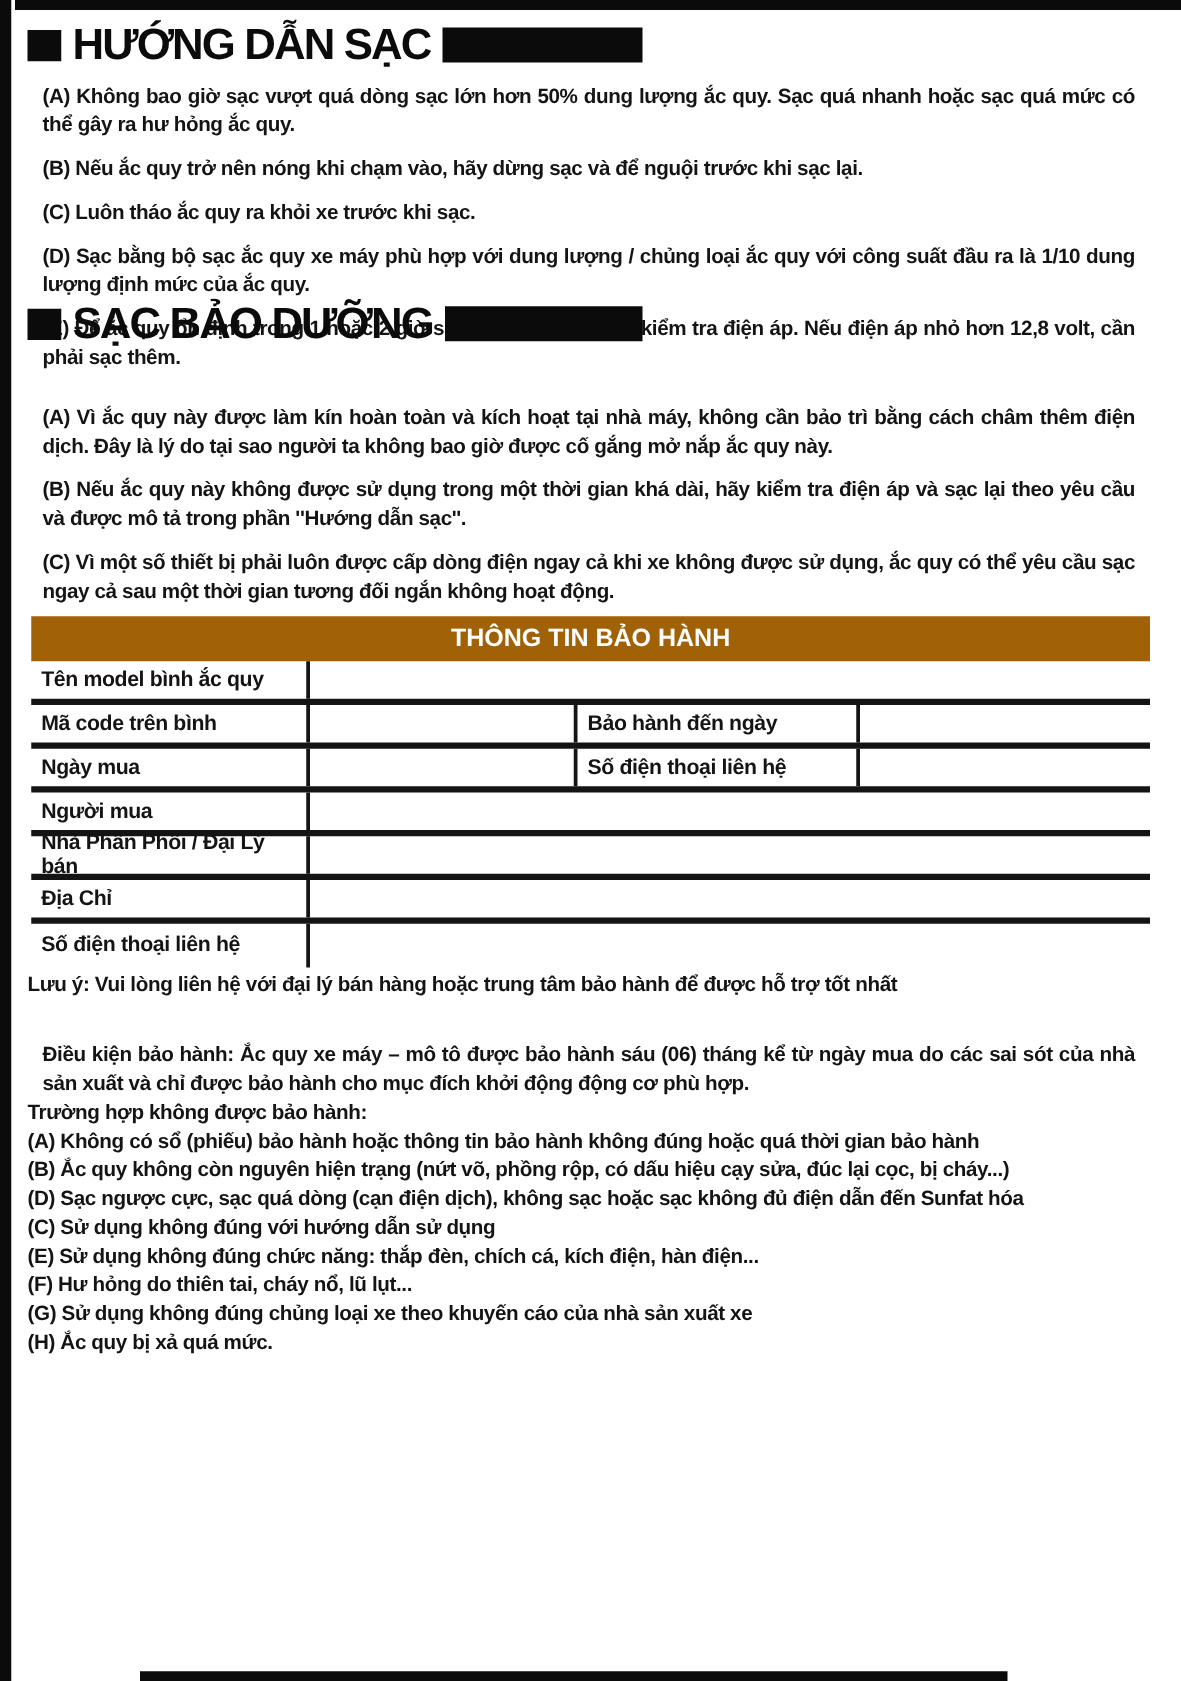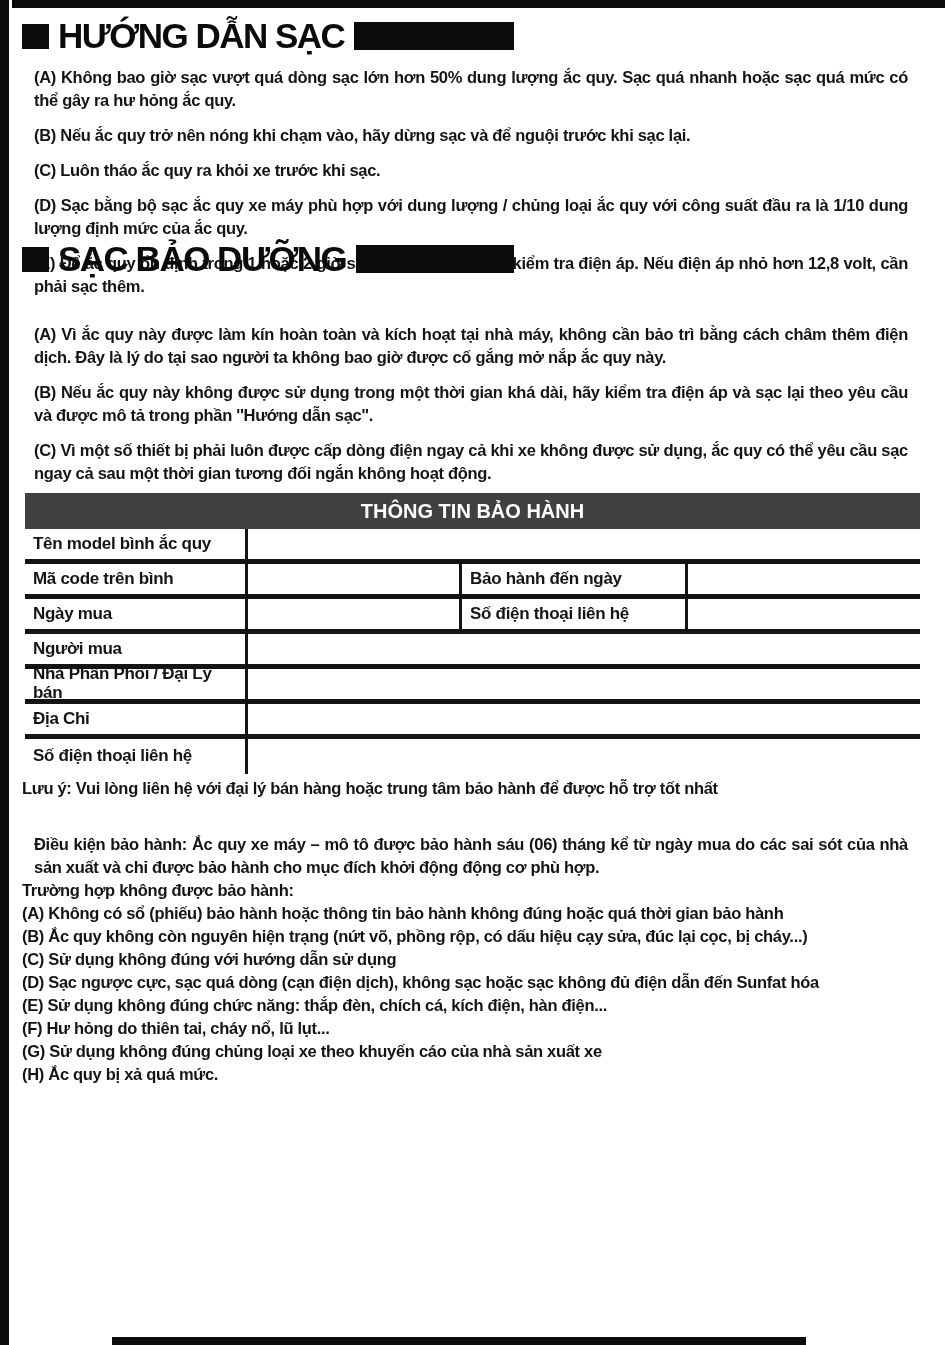--- a/index.html
+++ b/index.html
@@ -73,21 +73,21 @@
 </div>
 
 <div class="block para" style="top:311px;">
   <p>(A) Vì ắc quy này được làm kín hoàn toàn và kích hoạt tại nhà máy, không cần bảo trì bằng cách châm thêm điện dịch.  Đây là lý do tại sao người ta không bao giờ được cố gắng mở nắp ắc quy này.</p>
   <p>(B) Nếu ắc quy này không được sử dụng trong một thời gian khá dài, hãy kiểm tra điện áp và sạc lại theo yêu cầu và được mô tả trong phần ''Hướng dẫn sạc''.</p>
   <p>(C) Vì một số thiết bị phải luôn được cấp dòng điện ngay cả khi xe không được sử dụng, ắc quy có thể yêu cầu sạc ngay cả sau một thời gian tương đối ngắn không hoạt động.</p>
   <p>(D) Giữ các đầu cọc kết nối sạch sẽ và được bao chặt.</p>
 </div>
 
 <div class="wtable" style="top:493px;">
-  <div class="wbanner" style="background:#404040;">
+  <div class="wbanner" style="background:#a16207;">
     <span>THÔNG TIN BẢO HÀNH</span>
   </div>
 
   <div class="wrow sep">
     <div class="wcell c-label">Tên model bình ắc quy</div>
     <div class="wcell c-value"></div>
   </div>
 
   <div class="wrow sep">
     <div class="wcell c-label">Mã code trên bình</div>
@@ -127,19 +127,19 @@
 <div class="block note-line" style="top:777px;">Lưu ý: Vui lòng liên hệ với đại lý bán hàng hoặc trung tâm bảo hành để được hỗ trợ tốt nhất</div>
 
 <div class="block para" style="top:821px;">
   <p>Điều kiện bảo hành: Ắc quy xe máy – mô tô được bảo hành sáu (06) tháng kể từ ngày mua do các sai sót của nhà sản xuất và chỉ được bảo hành cho mục đích khởi động động cơ phù hợp.</p>
 </div>
 
 <div class="block" style="top:879px;">
   <div class="excl-item">Trường hợp không được bảo hành:</div>
   <div class="excl-item">(A) Không có sổ (phiếu) bảo hành hoặc thông tin bảo hành không đúng hoặc quá thời gian bảo hành</div>
   <div class="excl-item">(B) Ắc quy không còn nguyên hiện trạng (nứt võ, phồng rộp, có dấu hiệu cạy sửa, đúc lại cọc, bị cháy...)</div>
+  <div class="excl-item">(D) Sạc ngược cực, sạc quá dòng (cạn điện dịch), không sạc hoặc sạc không đủ điện dẫn đến Sunfat hóa</div>
   <div class="excl-item">(C) Sử dụng không đúng với hướng dẫn sử dụng</div>
-  <div class="excl-item">(D) Sạc ngược cực, sạc quá dòng (cạn điện dịch), không sạc hoặc sạc không đủ điện dẫn đến Sunfat hóa</div>
   <div class="excl-item">(E) Sử dụng không đúng chức năng: thắp đèn, chích cá, kích điện, hàn điện...</div>
   <div class="excl-item">(F) Hư hỏng do thiên tai, cháy nổ, lũ lụt...</div>
   <div class="excl-item">(G) Sử dụng không đúng chủng loại xe theo khuyến cáo của nhà sản xuất xe</div>
   <div class="excl-item">(H) Ắc quy bị xả quá mức.</div>
 </div>
 
 </body></html>

